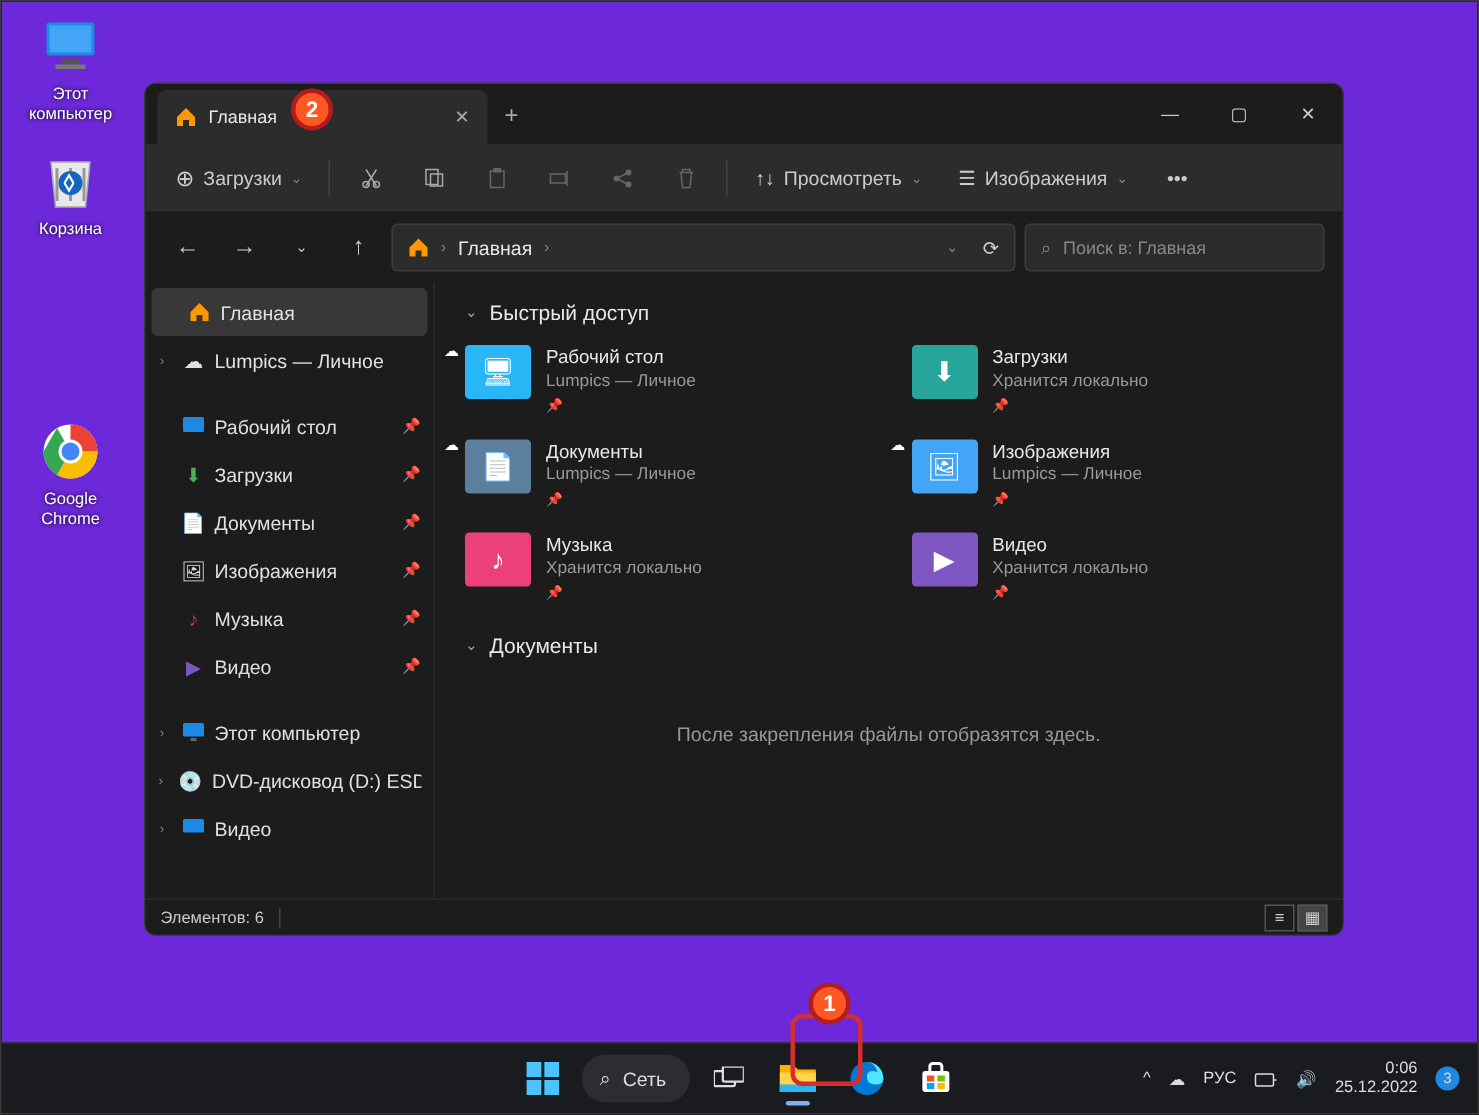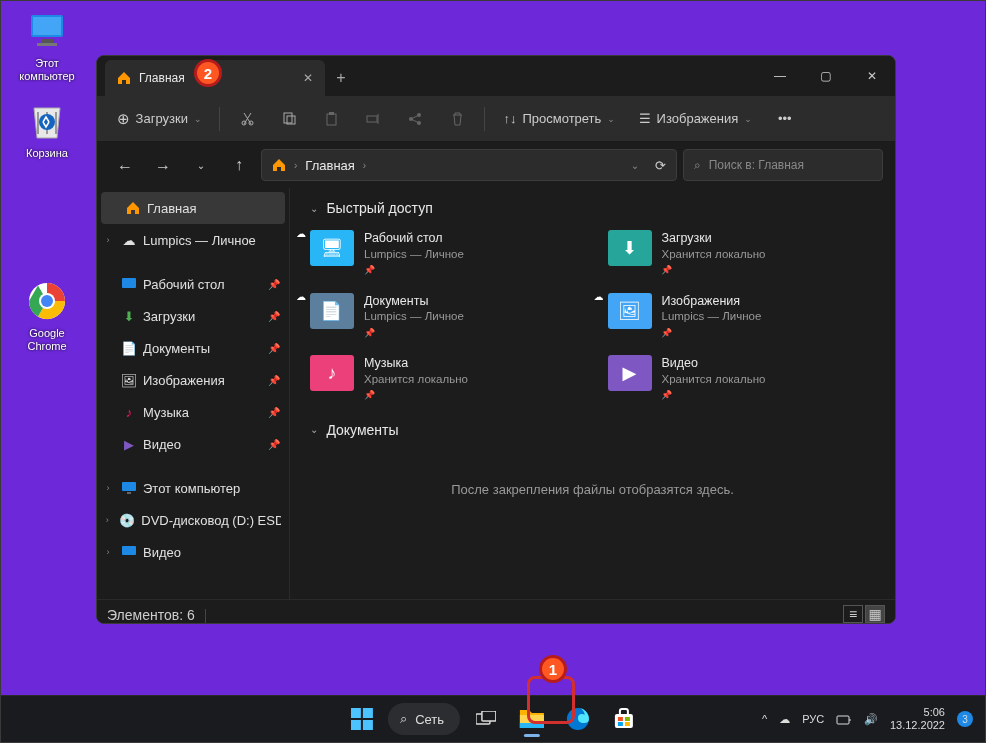--- a/index.html
+++ b/index.html
@@ -36,21 +36,21 @@
 .sect{margin-bottom:20px}
 .shead{display:flex;align-items:center;gap:8px;font-size:14px;margin-bottom:14px;color:#e8e8e8}
 .shead .car{font-size:10px;color:#aaa}
 .qgrid{display:grid;grid-template-columns:repeat(2,1fr);gap:16px 30px}
 .qitem{display:flex;gap:10px;align-items:flex-start}
 .qitem .fic{width:44px;height:36px;border-radius:3px;display:flex;align-items:center;justify-content:center;position:relative}
 .qitem .txt{font-size:12.5px;line-height:1.35}
 .qitem .sub{color:#999;font-size:11.5px}
 .qitem .pin{color:#888;font-size:9px;margin-top:2px}
 .empty{text-align:center;color:#999;font-size:13px;padding:30px 0}
-.status{height:24px;background:#1c1c1c;border-top:1px solid #2a2a2a;display:flex;align-items:flex-end;padding:0 10px;font-size:14px;color:#ccc}
+.status{height:24px;background:#1c1c1c;border-top:1px solid #2a2a2a;display:flex;align-items:center;padding:0 10px;font-size:11px;color:#ccc}
 .status .vbtns{margin-left:auto;display:flex;gap:2px}
 .status .vbtns div{width:20px;height:18px;display:flex;align-items:center;justify-content:center;border:1px solid #555}
 .taskbar{position:absolute;bottom:0;left:0;right:0;height:47px;background:#1a1b1f;display:flex;align-items:center;padding:0 12px;border-top:1px solid #2a2a2a}
 .tb-center{position:absolute;left:50%;transform:translateX(-50%);display:flex;align-items:center;gap:6px}
 .tbi{width:40px;height:40px;display:flex;align-items:center;justify-content:center;border-radius:4px;position:relative}
 .tbi.active::after{content:"";position:absolute;bottom:2px;left:50%;transform:translateX(-50%);width:16px;height:3px;background:#7db3e8;border-radius:2px}
 .search-pill{height:32px;background:#2c2d31;border-radius:16px;display:flex;align-items:center;padding:0 16px 0 12px;gap:8px;color:#ddd;font-size:13px}
 .tray{margin-left:auto;display:flex;align-items:center;gap:12px;color:#ddd;font-size:11px}
 .tray .clock{text-align:right;line-height:1.2}
 .marker{position:absolute;width:28px;height:28px;background:#ff5722;border:3px solid #b71c1c;border-radius:50%;display:flex;align-items:center;justify-content:center;color:#fff;font-weight:bold;font-size:15px;z-index:100}
@@ -423,22 +423,22 @@
     <span>☁</span>
     <span>РУС</span>
     <span>
           <svg width="16" height="14">
             <rect x="1" y="4" width="12" height="8" rx="1" fill="none" stroke="#ddd"></rect>
             <path d="M13 8h2" stroke="#ddd"></path>
           </svg>
         </span>
     <span>🔊</span>
     <div class="clock">
-          <div>5:06</div>
-          <div>13.12.2022</div>
+          <div>0:06</div>
+          <div>25.12.2022</div>
         </div>
     <span style="width:16px;height:16px;background:#1e88e5;border-radius:50%;display:flex;align-items:center;justify-content:center;font-size:10px">3</span>
   </div>
 </div>
 
 <div class="redbox" style="left:526px;top:675px;width:48px;height:48px"></div>
 <div class="marker" style="left:538px;top:654px">1</div>
 <div class="marker" style="left:193px;top:58px">2</div>
 
 </div>

